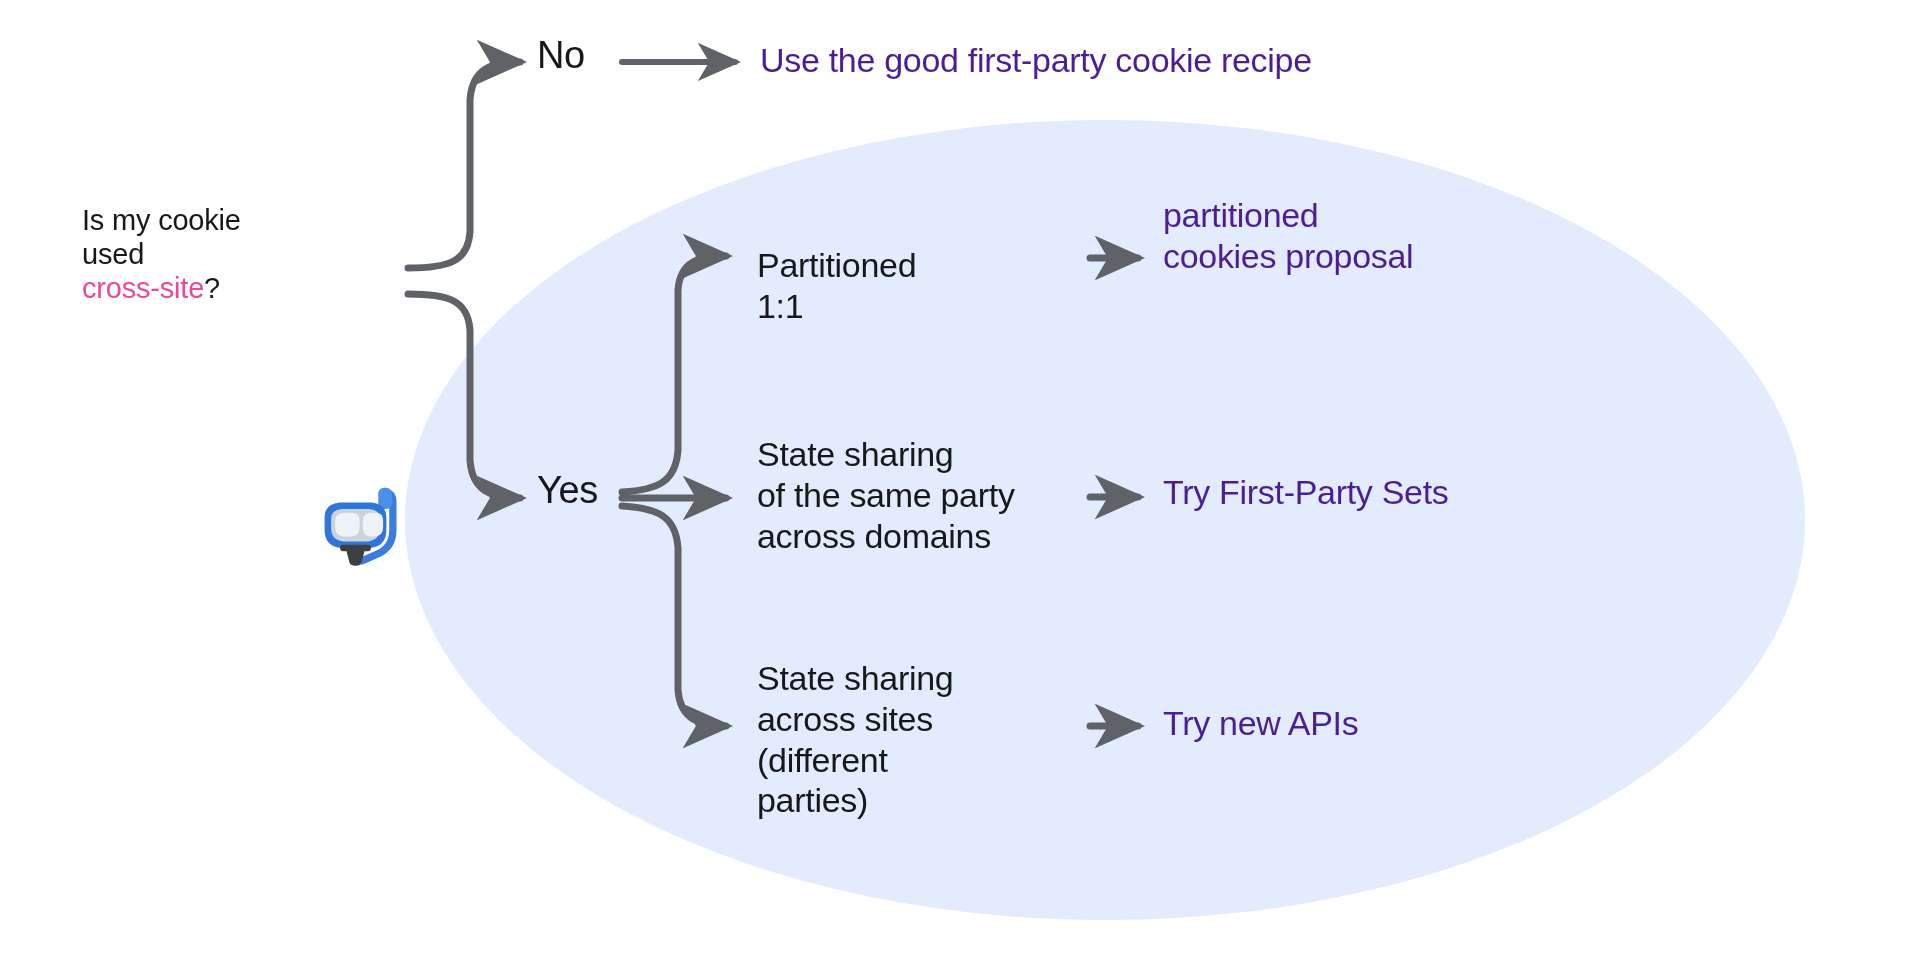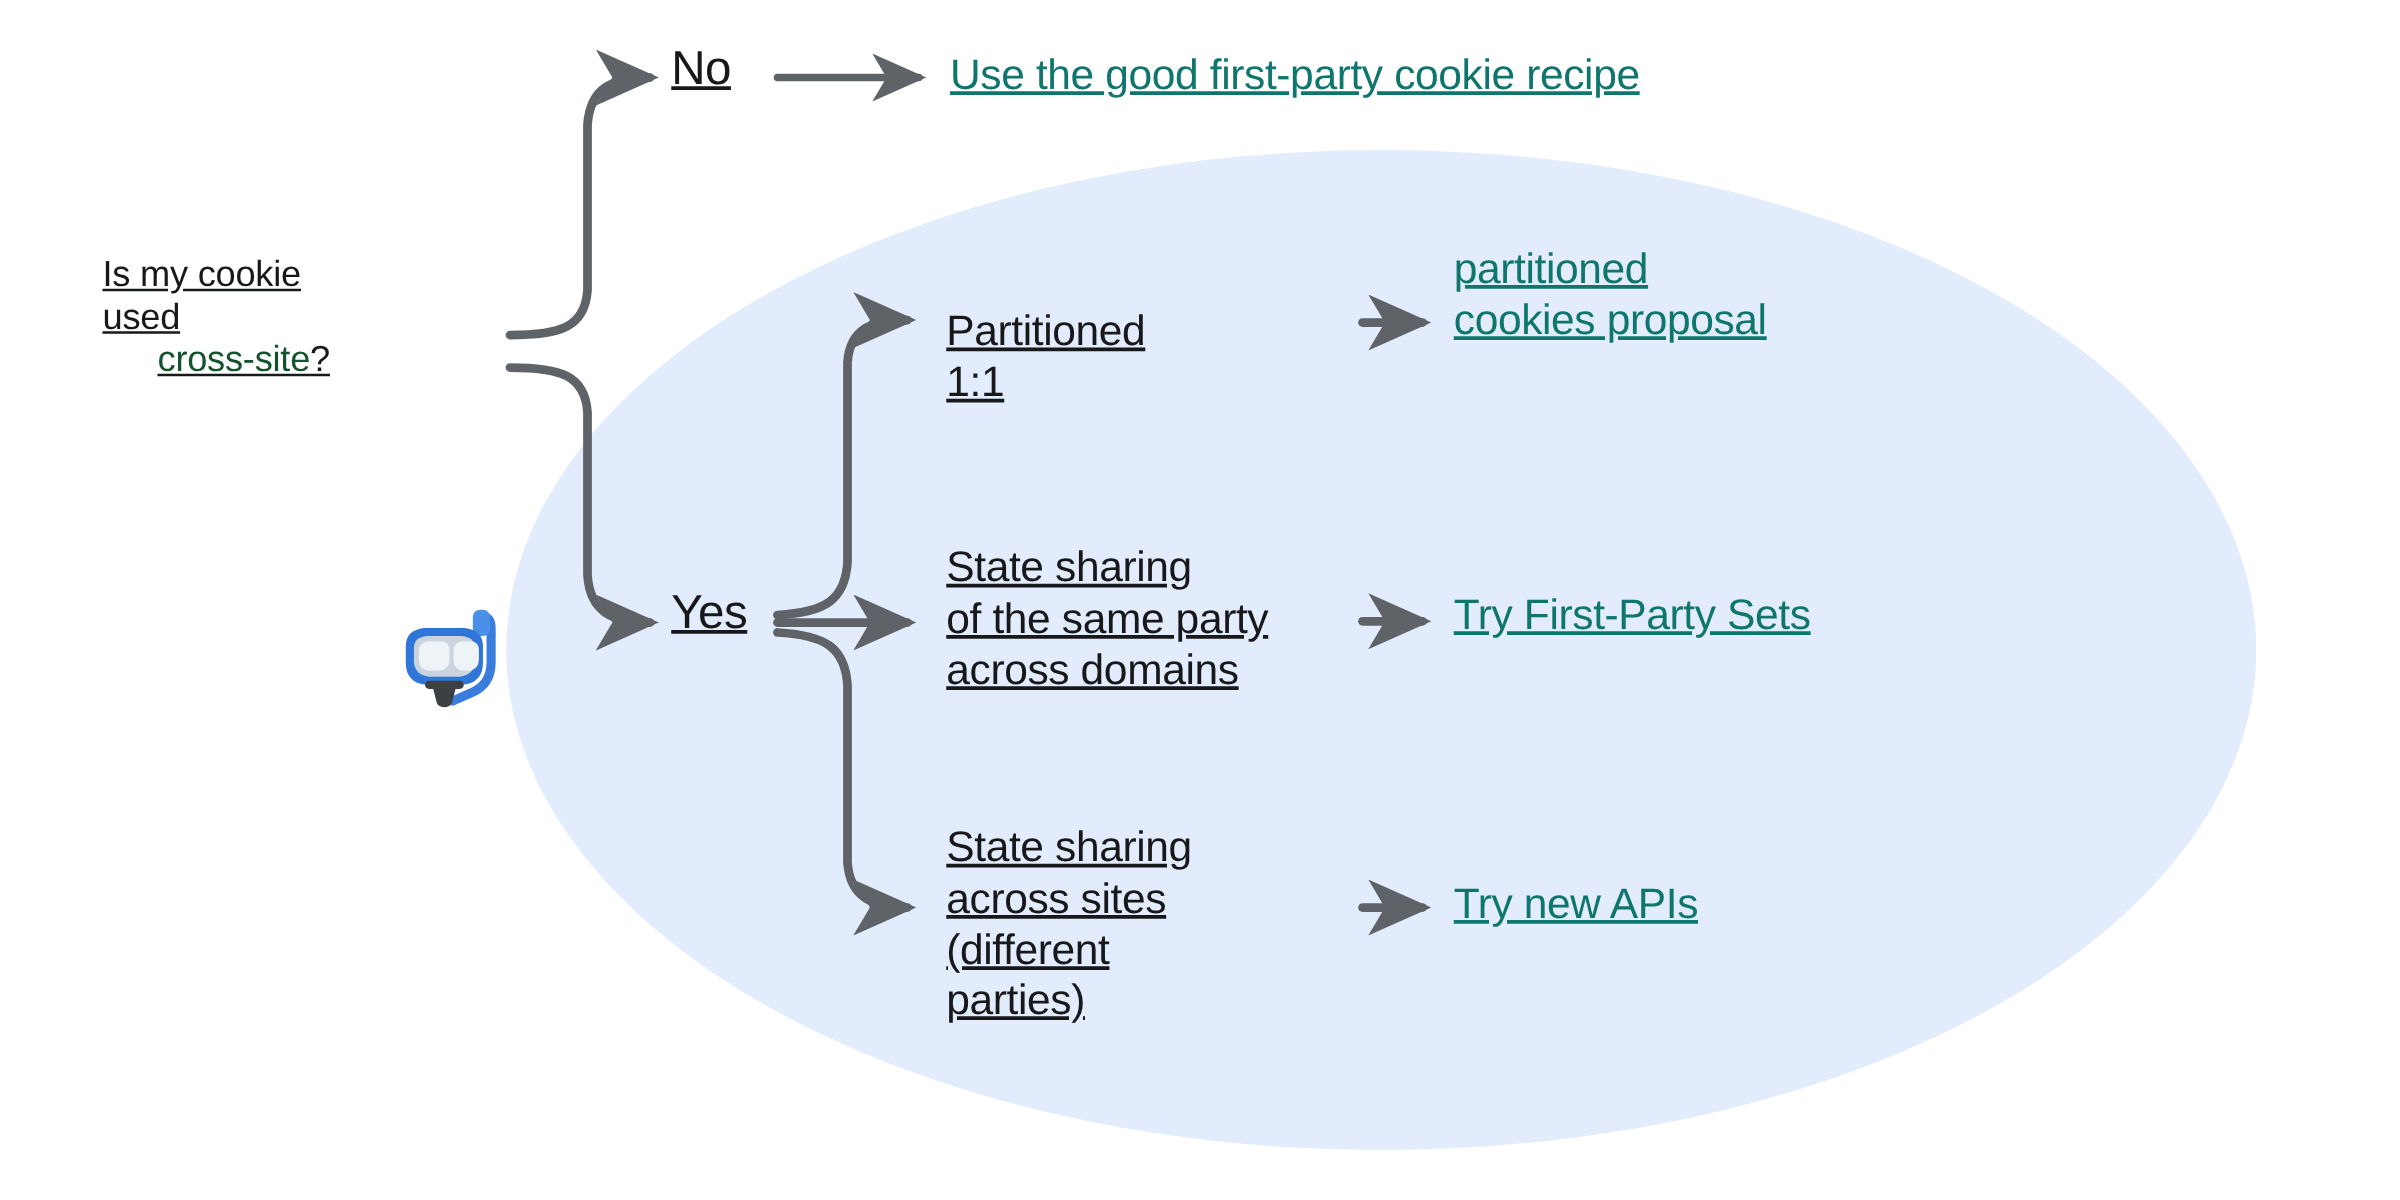--- a/index.html
+++ b/index.html
@@ -40,33 +40,31 @@
     width: 1920px;
     height: 960px;
     pointer-events: none;
   }
 
   
   .node {
     position: absolute;
     line-height: 1.18;
     letter-spacing: -0.2px;
-    text-decoration: underline;
   }
   .q-node {
     left: 82px;
     top: 203px;
     width: 280px;
     font-size: 29px;
     font-weight: 500;
     color: #17181a;
   }
   .q-node .link-inline {
-    color: #14532d;
-    margin-left: 44px;
+    color: #ec4899;
   }
 
   .branch-label {
     font-size: 38px;
     font-weight: 500;
     color: #17181a;
     letter-spacing: -0.4px;
   }
   .label-no {
     left: 537px;
@@ -84,21 +82,21 @@
     letter-spacing: -0.3px;
     line-height: 1.2;
   }
   .opt-partitioned { left: 757px; top: 245px; width: 260px; }
   .opt-domains     { left: 757px; top: 434px; width: 320px; }
   .opt-sites       { left: 757px; top: 658px; width: 270px; }
 
   .outcome {
     font-size: 34px;
     font-weight: 500;
-    color: #0f766e;
+    color: #4c1d95;
     letter-spacing: -0.3px;
     line-height: 1.2;
   }
   .out-recipe      { left: 760px;  top: 40px;  width: 800px; }
   .out-partitioned { left: 1163px; top: 195px; width: 360px; }
   .out-fps         { left: 1163px; top: 472px; width: 460px; }
   .out-apis        { left: 1163px; top: 703px; width: 400px; }
 
   
   .mask-emoji {

